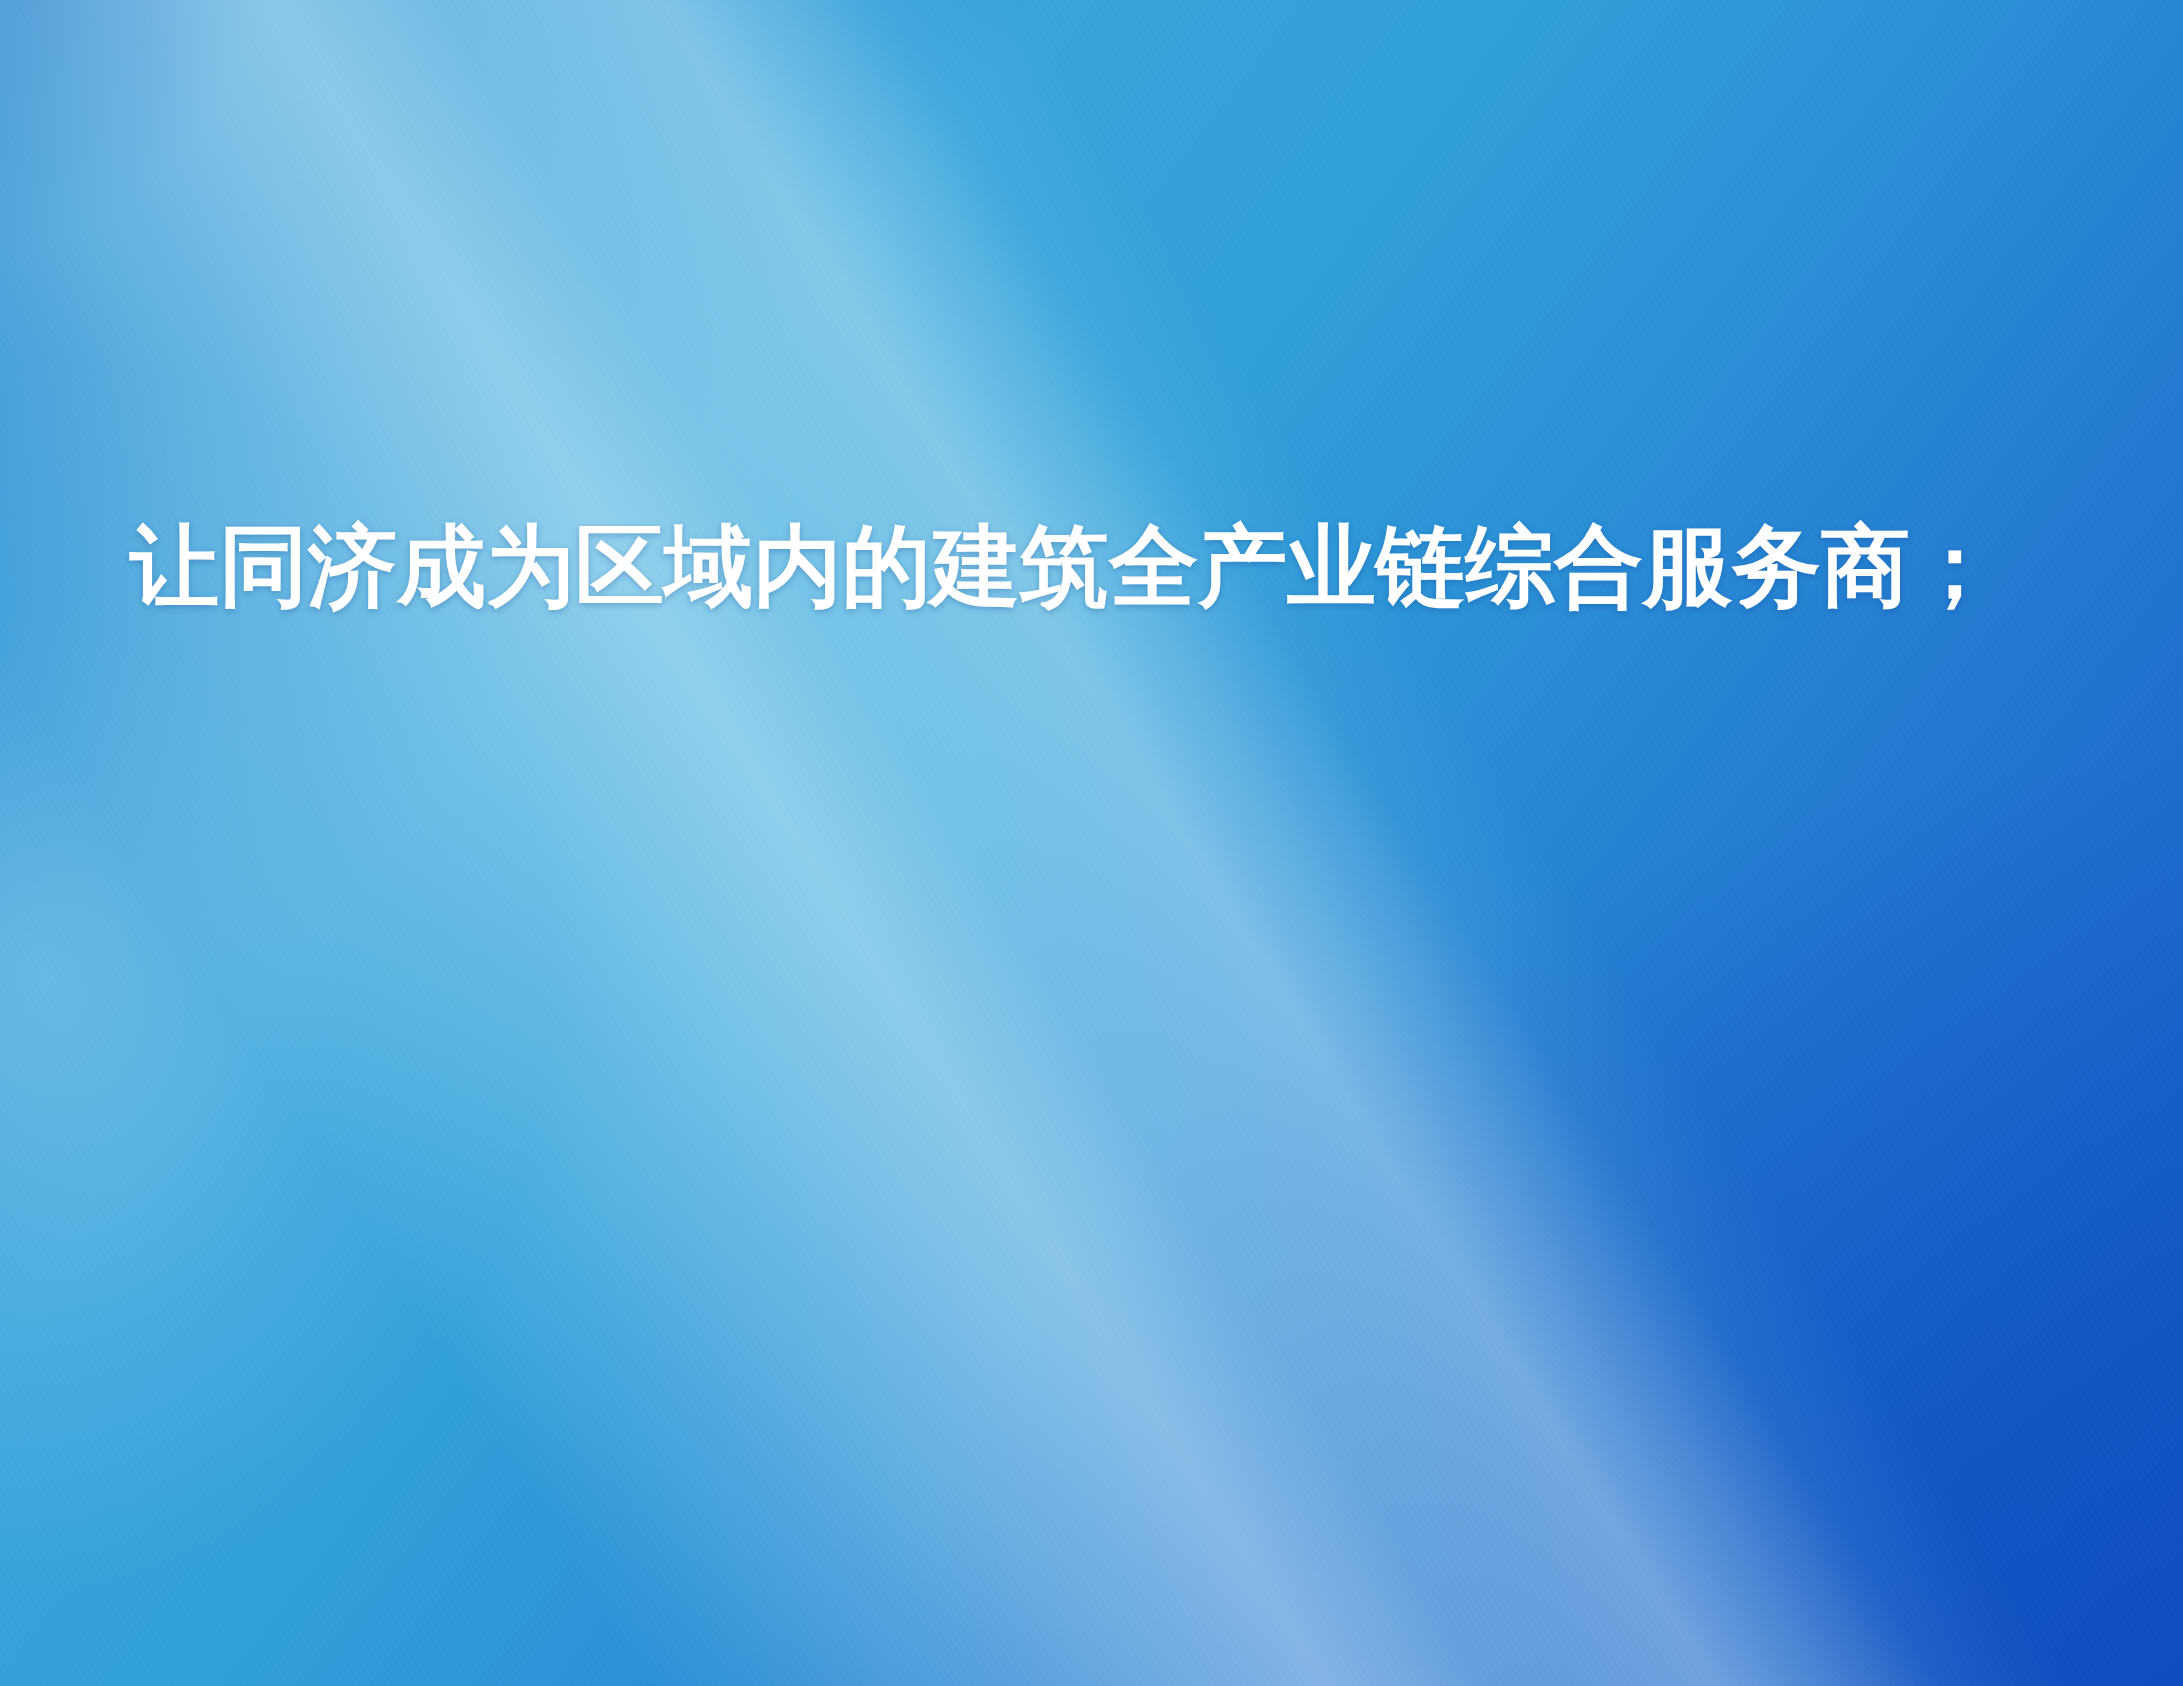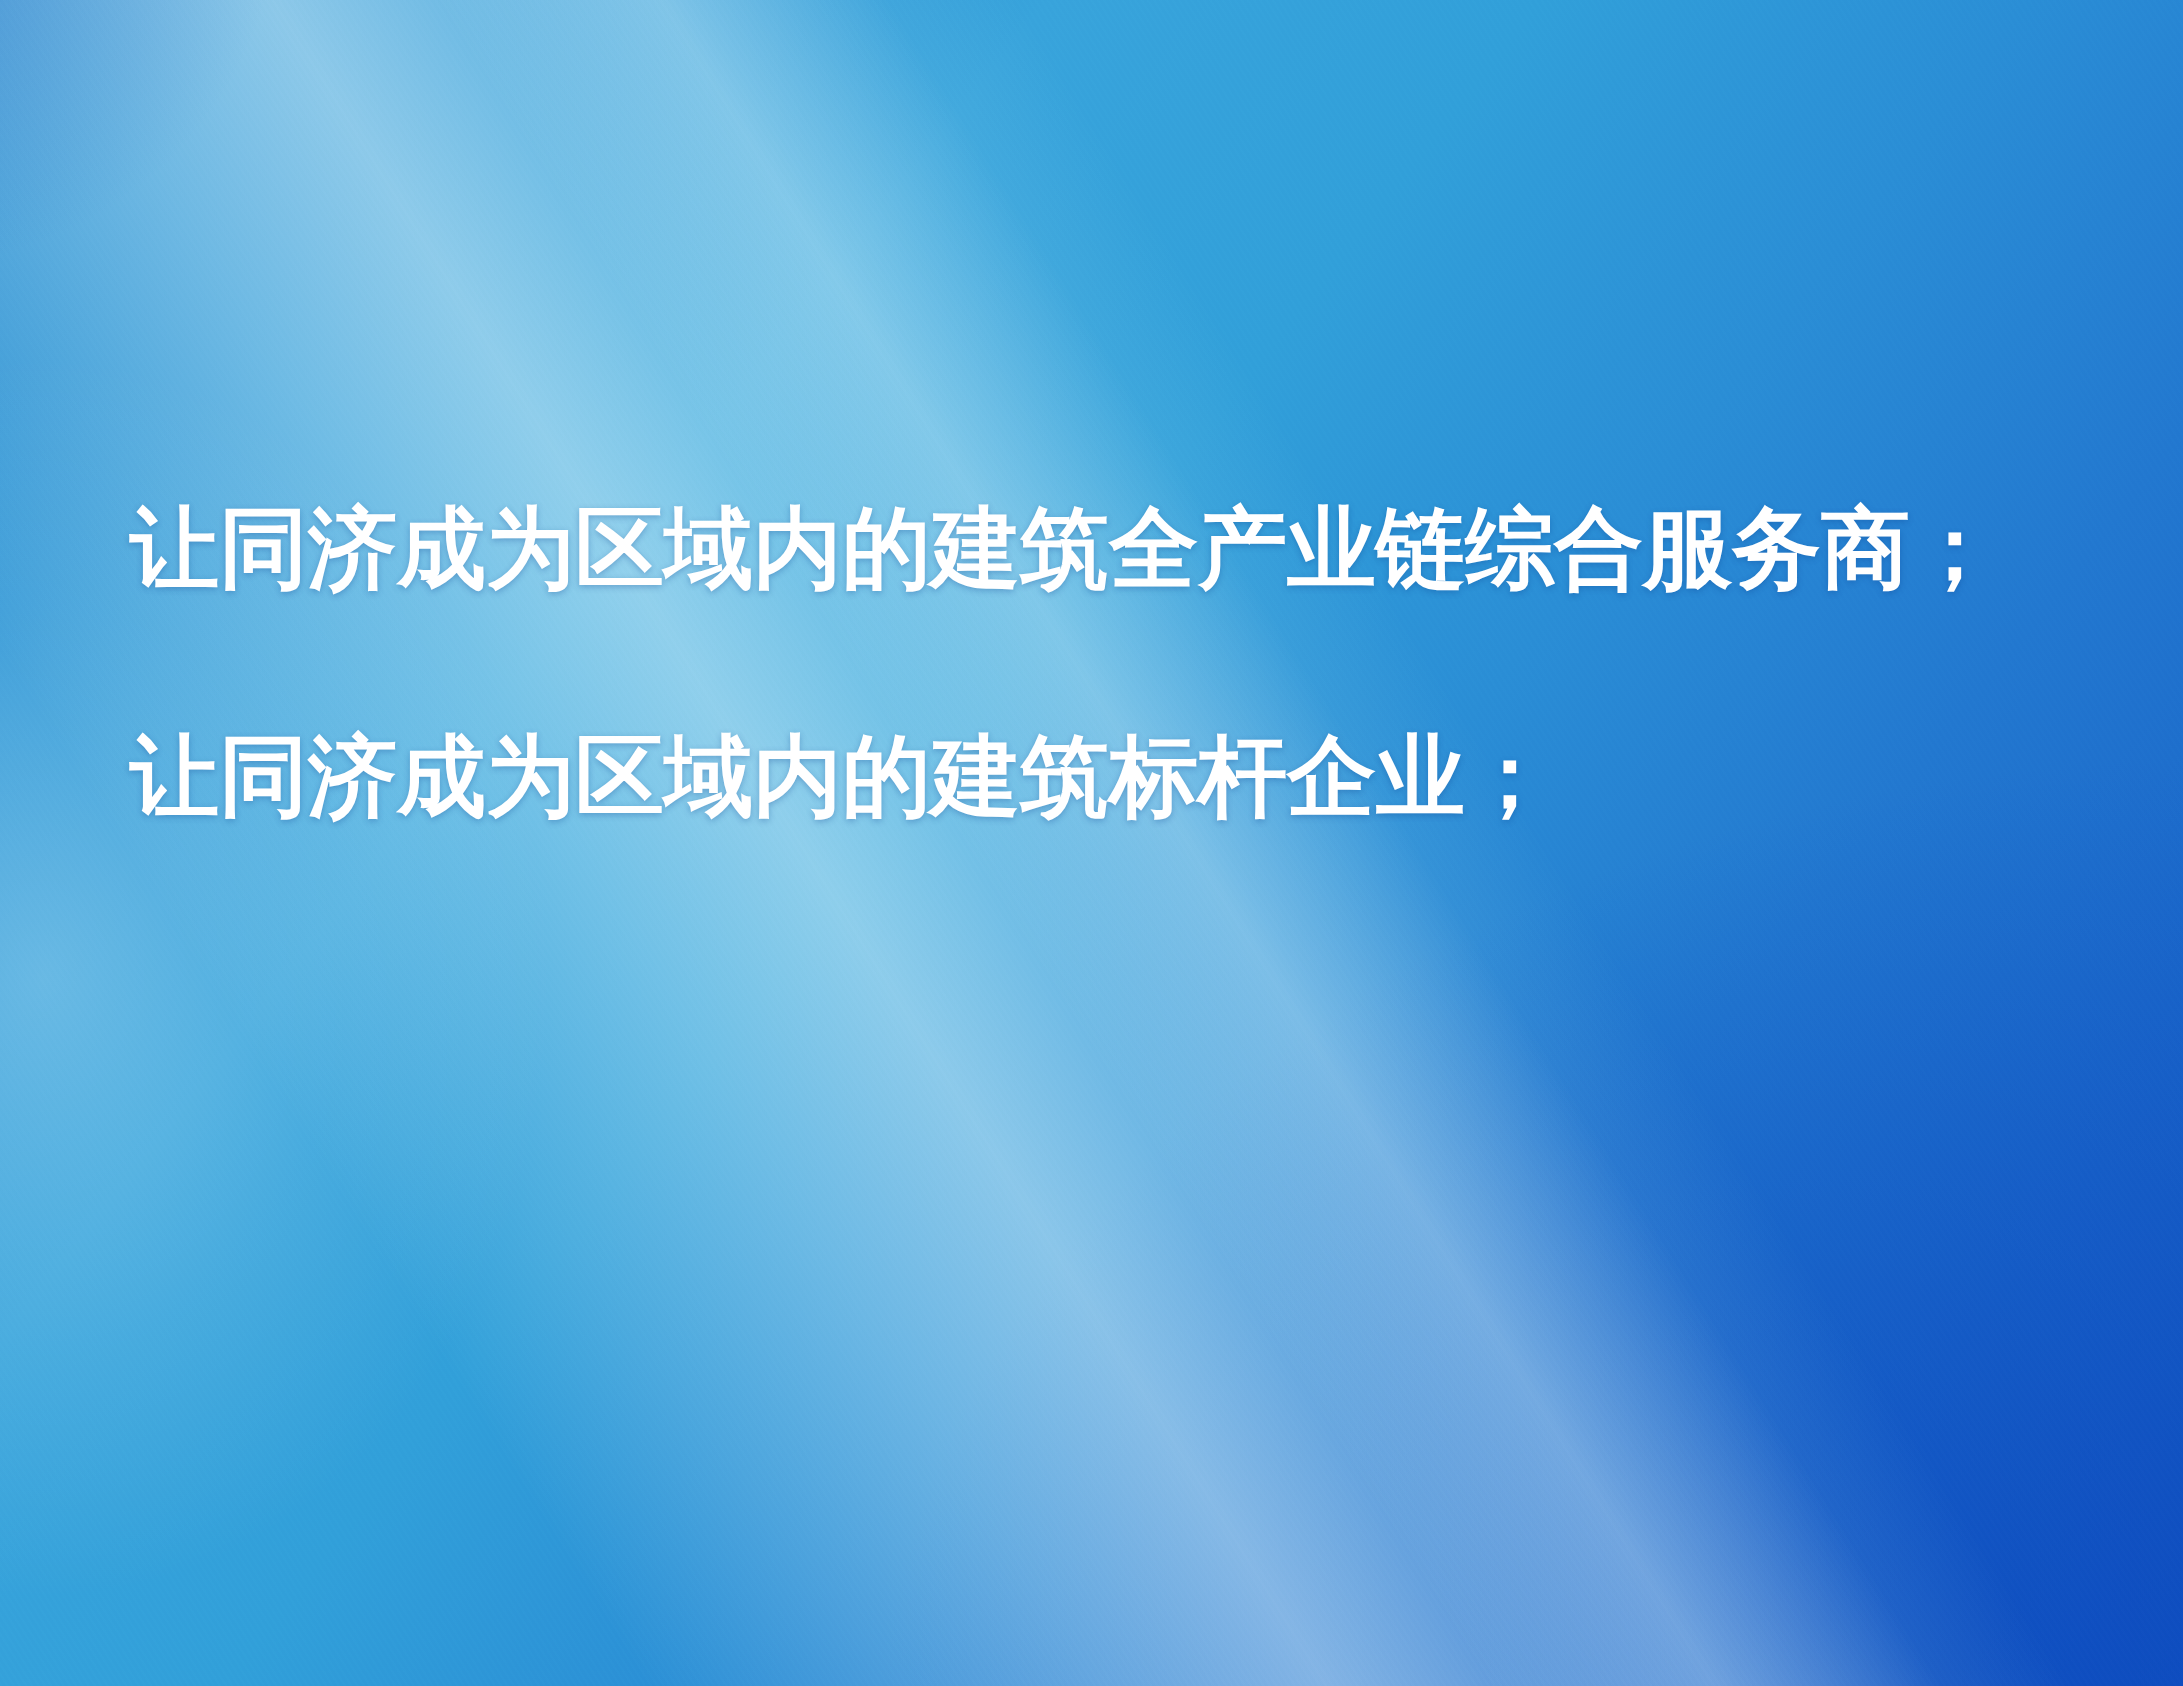--- a/index.html
+++ b/index.html
@@ -85,21 +85,21 @@
         rgba(255,255,255,0.012) 2.3px,
         rgba(0,0,0,0.012) 2.3px,
         rgba(0,0,0,0.012) 5.3px);
     opacity: 0.55;
   }
 
   
   .text-block {
     position: absolute;
     left: 130px;
-    top: 434px;
+    top: 452px;
     width: 1988px;
   }
   .vision-line {
     color: #ffffff;
     font-family: "DejaVu Serif", "Liberation Serif", serif;
     font-weight: bold;
     font-size: 89px;
     line-height: 228px;
     letter-spacing: 0px;
     white-space: nowrap;
@@ -114,17 +114,16 @@
   <div class="bg-layer bg-base"></div>
   <div class="bg-layer bg-deepen"></div>
   <div class="bg-layer bg-sweep"></div>
   <div class="bg-layer bg-streak"></div>
   <div class="bg-layer bg-leftglow"></div>
   <div class="bg-layer bg-tlshade"></div>
   <div class="bg-layer bg-grain"></div>
 
   <div class="text-block">
     <div class="vision-line">让同济成为区域内的建筑全产业链综合服务商；</div>
-    <div class="vision-line">让同济成为区域内的建筑标杆企业；</div>
   </div>
 
 </div>
 
 
 </body></html>

